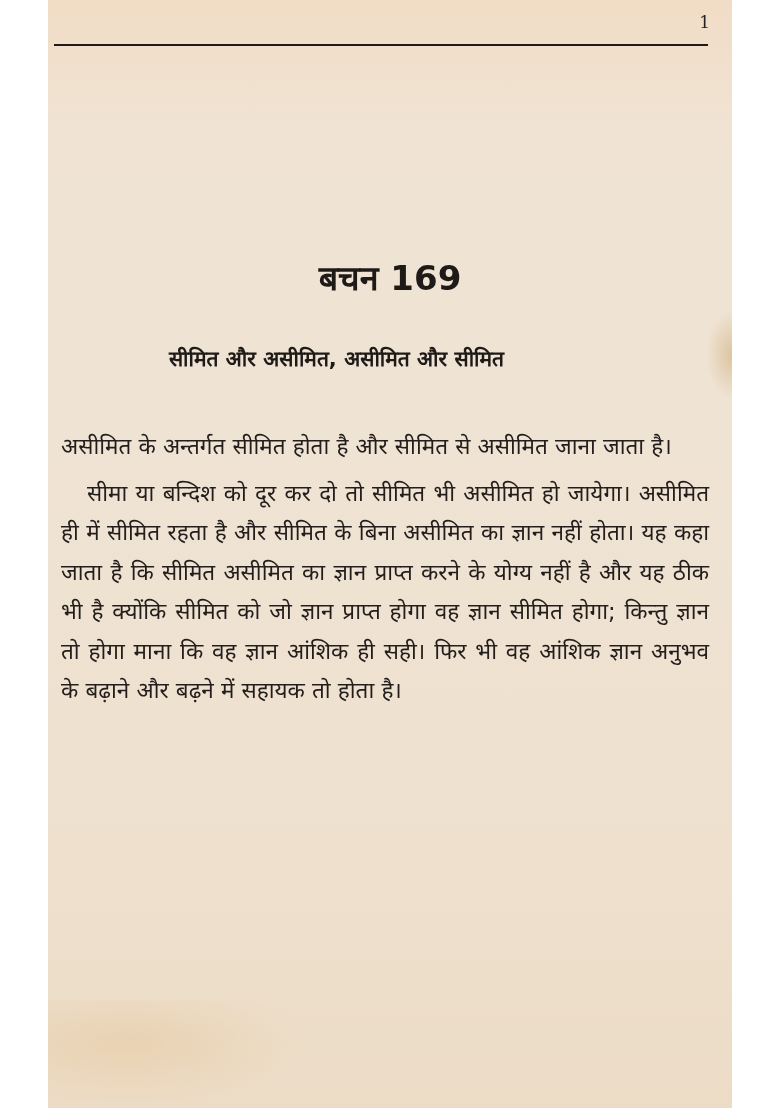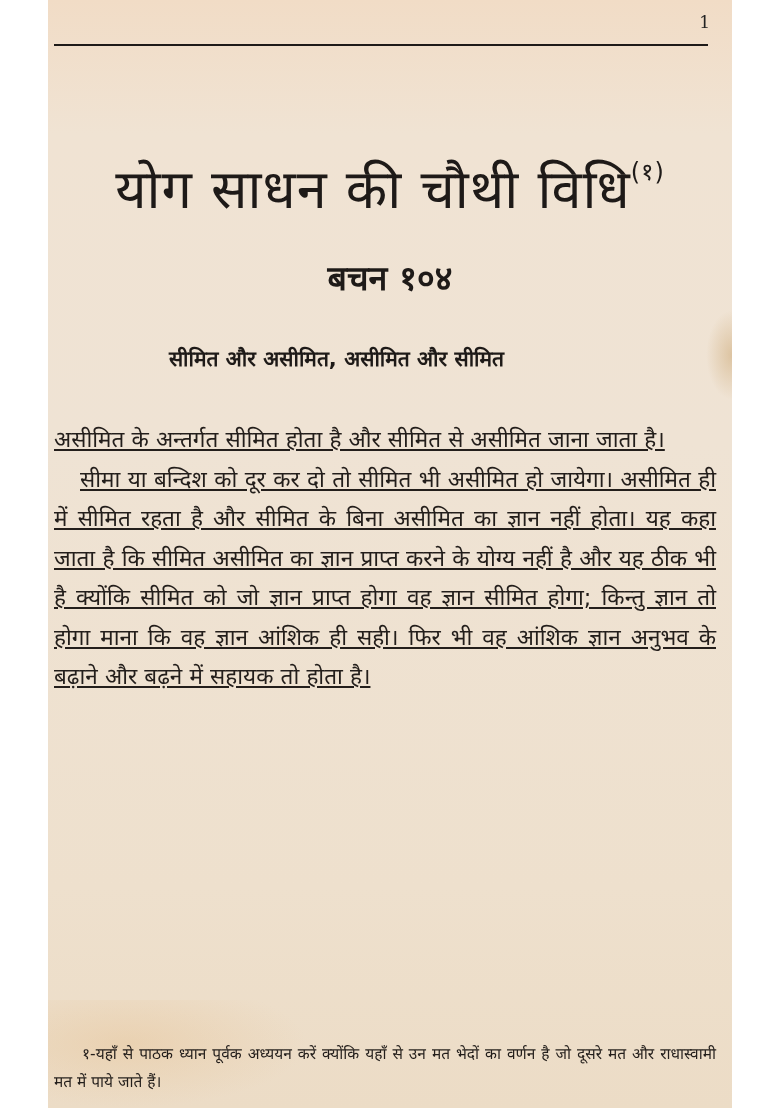--- a/index.html
+++ b/index.html
@@ -41,47 +41,41 @@
       text-align: center; font-size: 34px; font-weight: bold; color: #1e1a18;
     }
     .subtitle {
       position: absolute; left: 0; width: 577px; top: 344px;
       text-align: center; font-size: 21px; font-weight: bold; color: #1e1a18;
     }
     .body-text {
       position: absolute; left: 6px; width: 662px; top: 420px;
       font-size: 22.5px; line-height: 39.5px; color: #231e1b;
     }
-    .body-text p { margin: 0; text-align: justify; text-decoration: underline; }
+    .body-text p { margin: 7px; text-align: justify; }
     .body-text p.indent { text-indent: 26px; }
     .footnote {
       position: absolute; left: 6px; width: 662px; top: 1040px;
       font-size: 15.5px; line-height: 28px; color: #231e1b;
     }
     .footnote p { margin: 0; text-indent: 28px; text-align: justify; }
   </style>
 </head>
 <body>
 
 <div class="page">
   <div class="stain"></div>
   <div class="stain2"></div>
 
   <div class="page-number">1</div>
   <div class="header-rule"></div>
 
-  <div class="title">
-    <span>योग साधन की चौथी विधि</span><sup>(१)</sup>
-  </div>
 
-  <div class="section">बचन १०४</div>
+  <div class="section">बचन 169</div>
 
   <div class="subtitle">सीमित और असीमित, असीमित और सीमित</div>
 
   <div class="body-text">
     <p>असीमित के अन्तर्गत सीमित होता है और सीमित से असीमित जाना जाता है।</p>
     <p class="indent">सीमा या बन्दिश को दूर कर दो तो सीमित भी असीमित हो जायेगा। असीमित ही में सीमित रहता है और सीमित के बिना असीमित का ज्ञान नहीं होता। यह कहा जाता है कि सीमित असीमित का ज्ञान प्राप्त करने के योग्य नहीं है और यह ठीक भी है क्योंकि सीमित को जो ज्ञान प्राप्त होगा वह ज्ञान सीमित होगा; किन्तु ज्ञान तो होगा माना कि वह ज्ञान आंशिक ही सही। फिर भी वह आंशिक ज्ञान अनुभव के बढ़ाने और बढ़ने में सहायक तो होता है।</p>
   </div>
 
-  <div class="footnote">
-    <p>१-यहाँ से पाठक ध्यान पूर्वक अध्ययन करें क्योंकि यहाँ से उन मत भेदों का वर्णन है जो दूसरे मत और राधास्वामी मत में पाये जाते हैं।</p>
-  </div>
 </div>
 
 </body></html>

